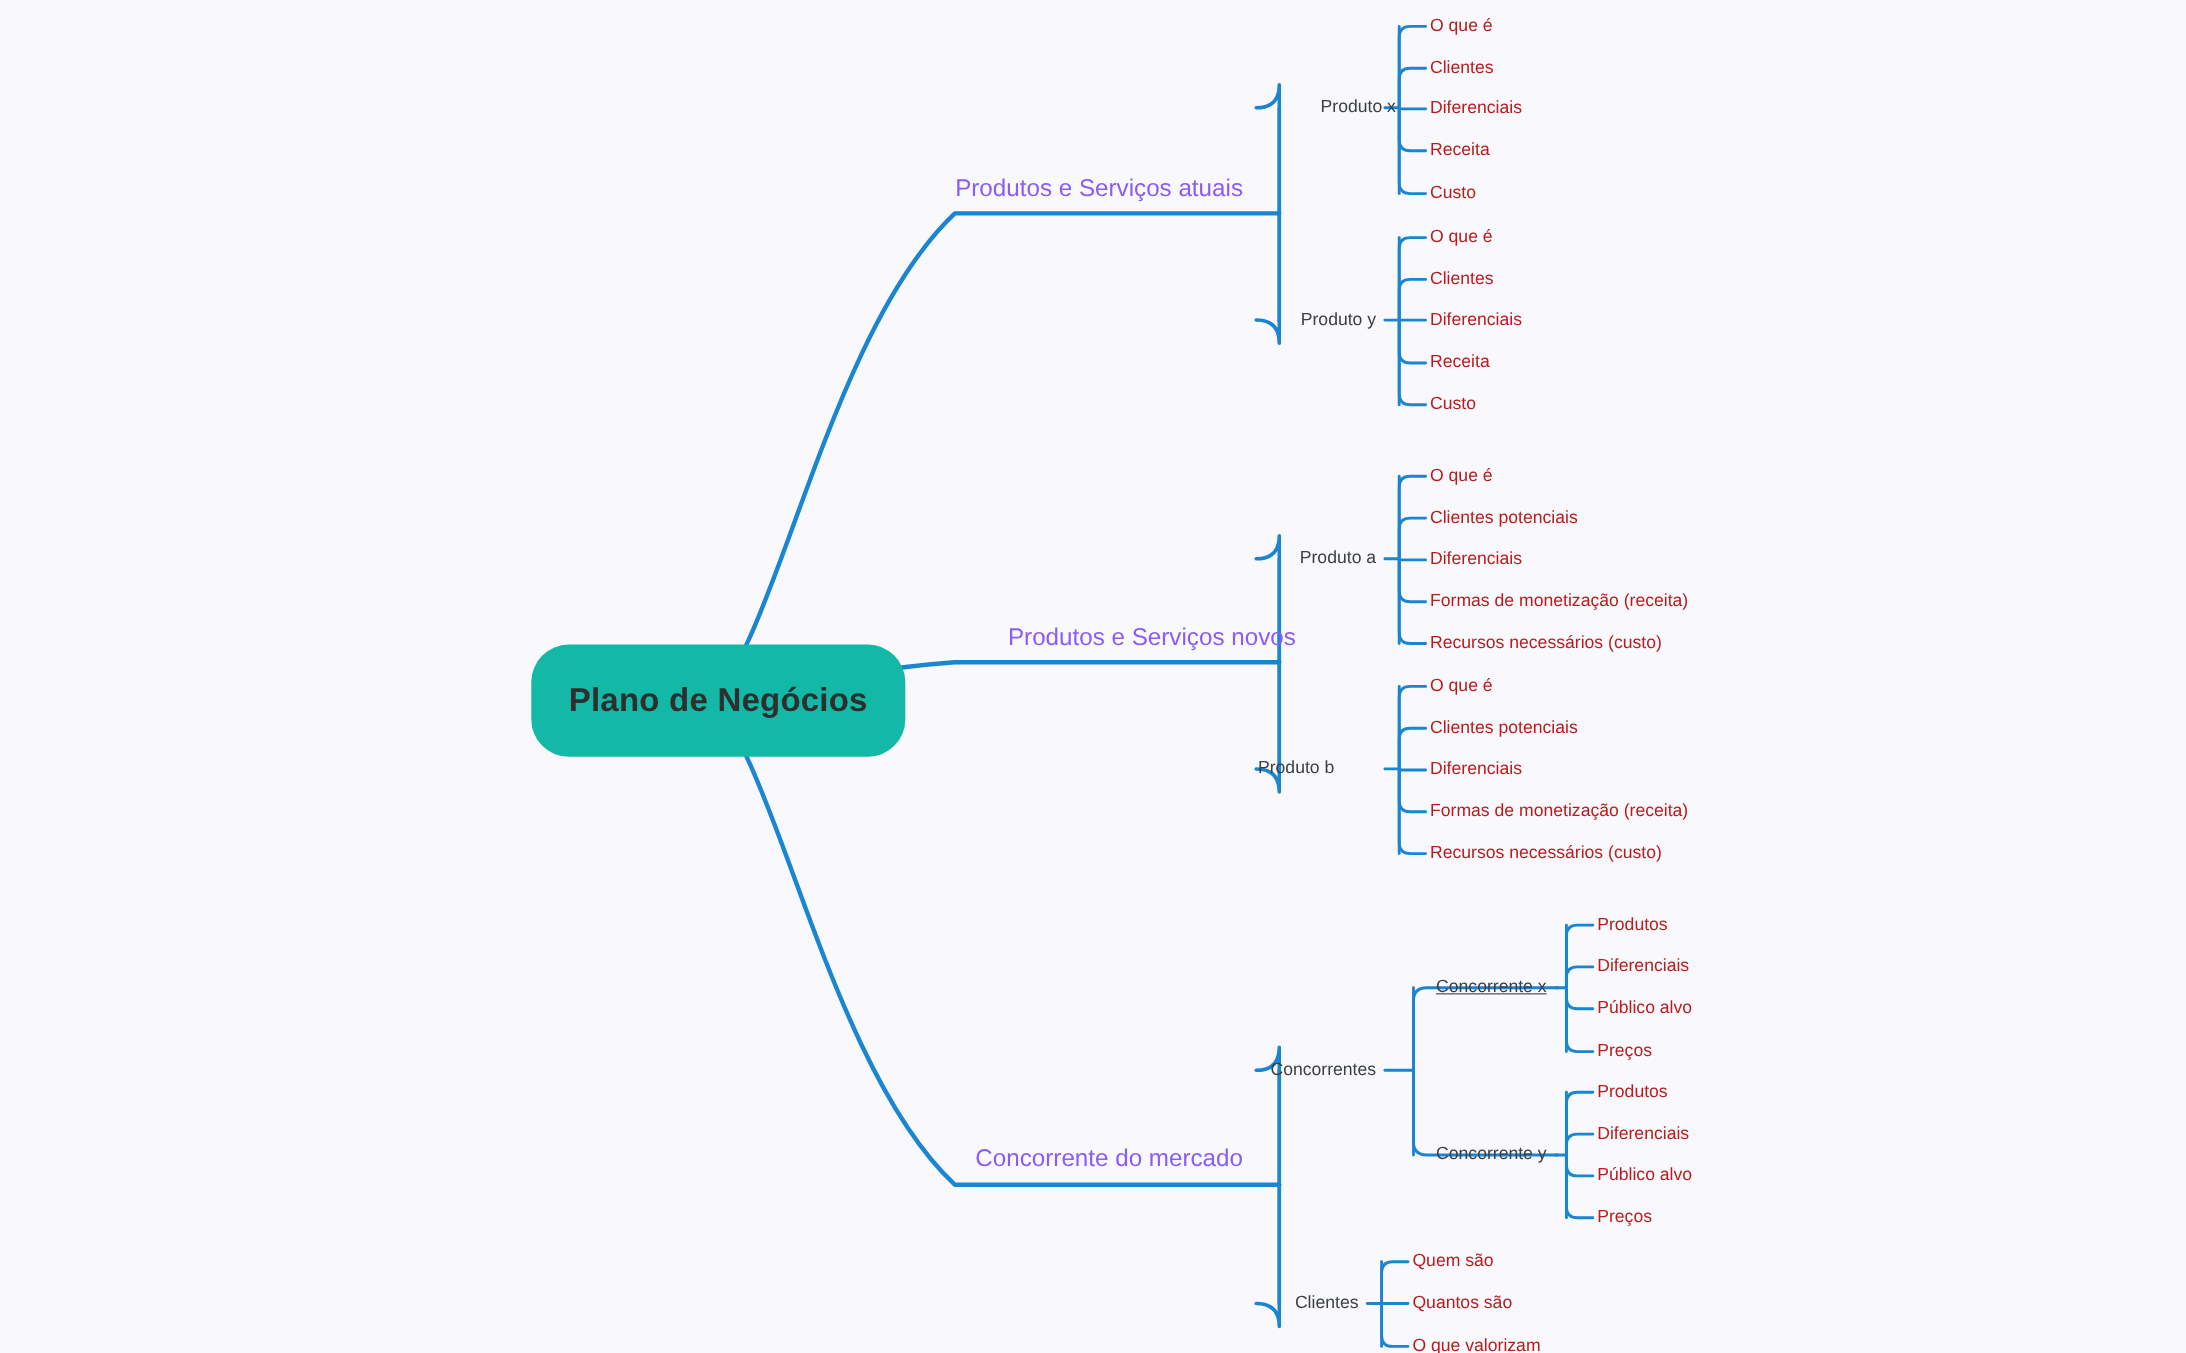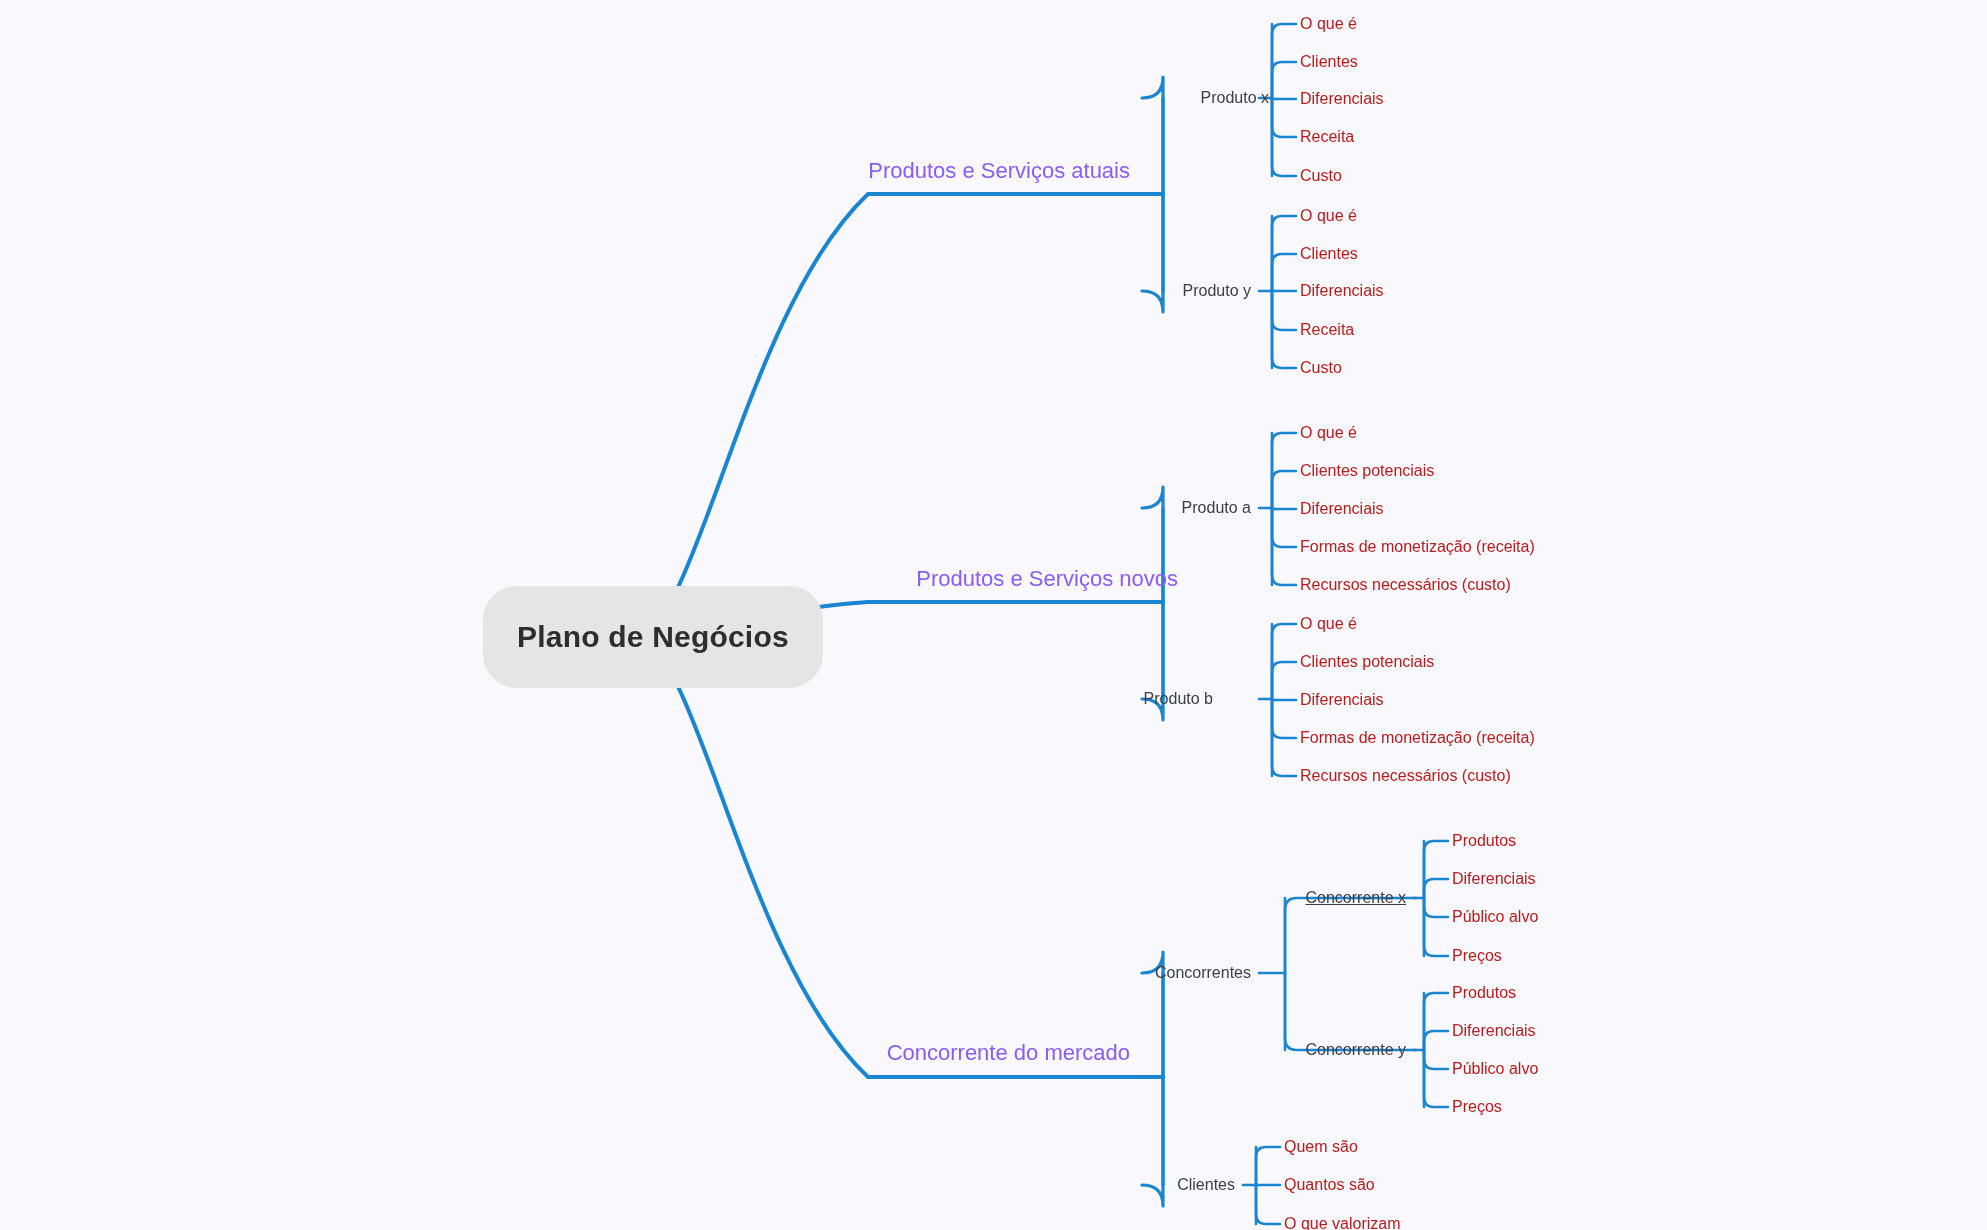--- a/index.html
+++ b/index.html
@@ -31,21 +31,21 @@
   .node {
     position: absolute;
     white-space: nowrap;
     color: #3c4043;
     line-height: 1;
     transform: translateY(-50%);
   }
   .root-node {
     position: absolute;
     transform: translate(0, -50%);
-    background: #e5e5e5;
+    background: #14b8a6;
     color: #2e2e2e;
     border-radius: 34px;
     font-size: 30px;
     font-weight: 700;
     padding: 36px 34px;
     letter-spacing: 0.2px;
     line-height: 1;
     white-space: nowrap;
     box-sizing: border-box;
   }

